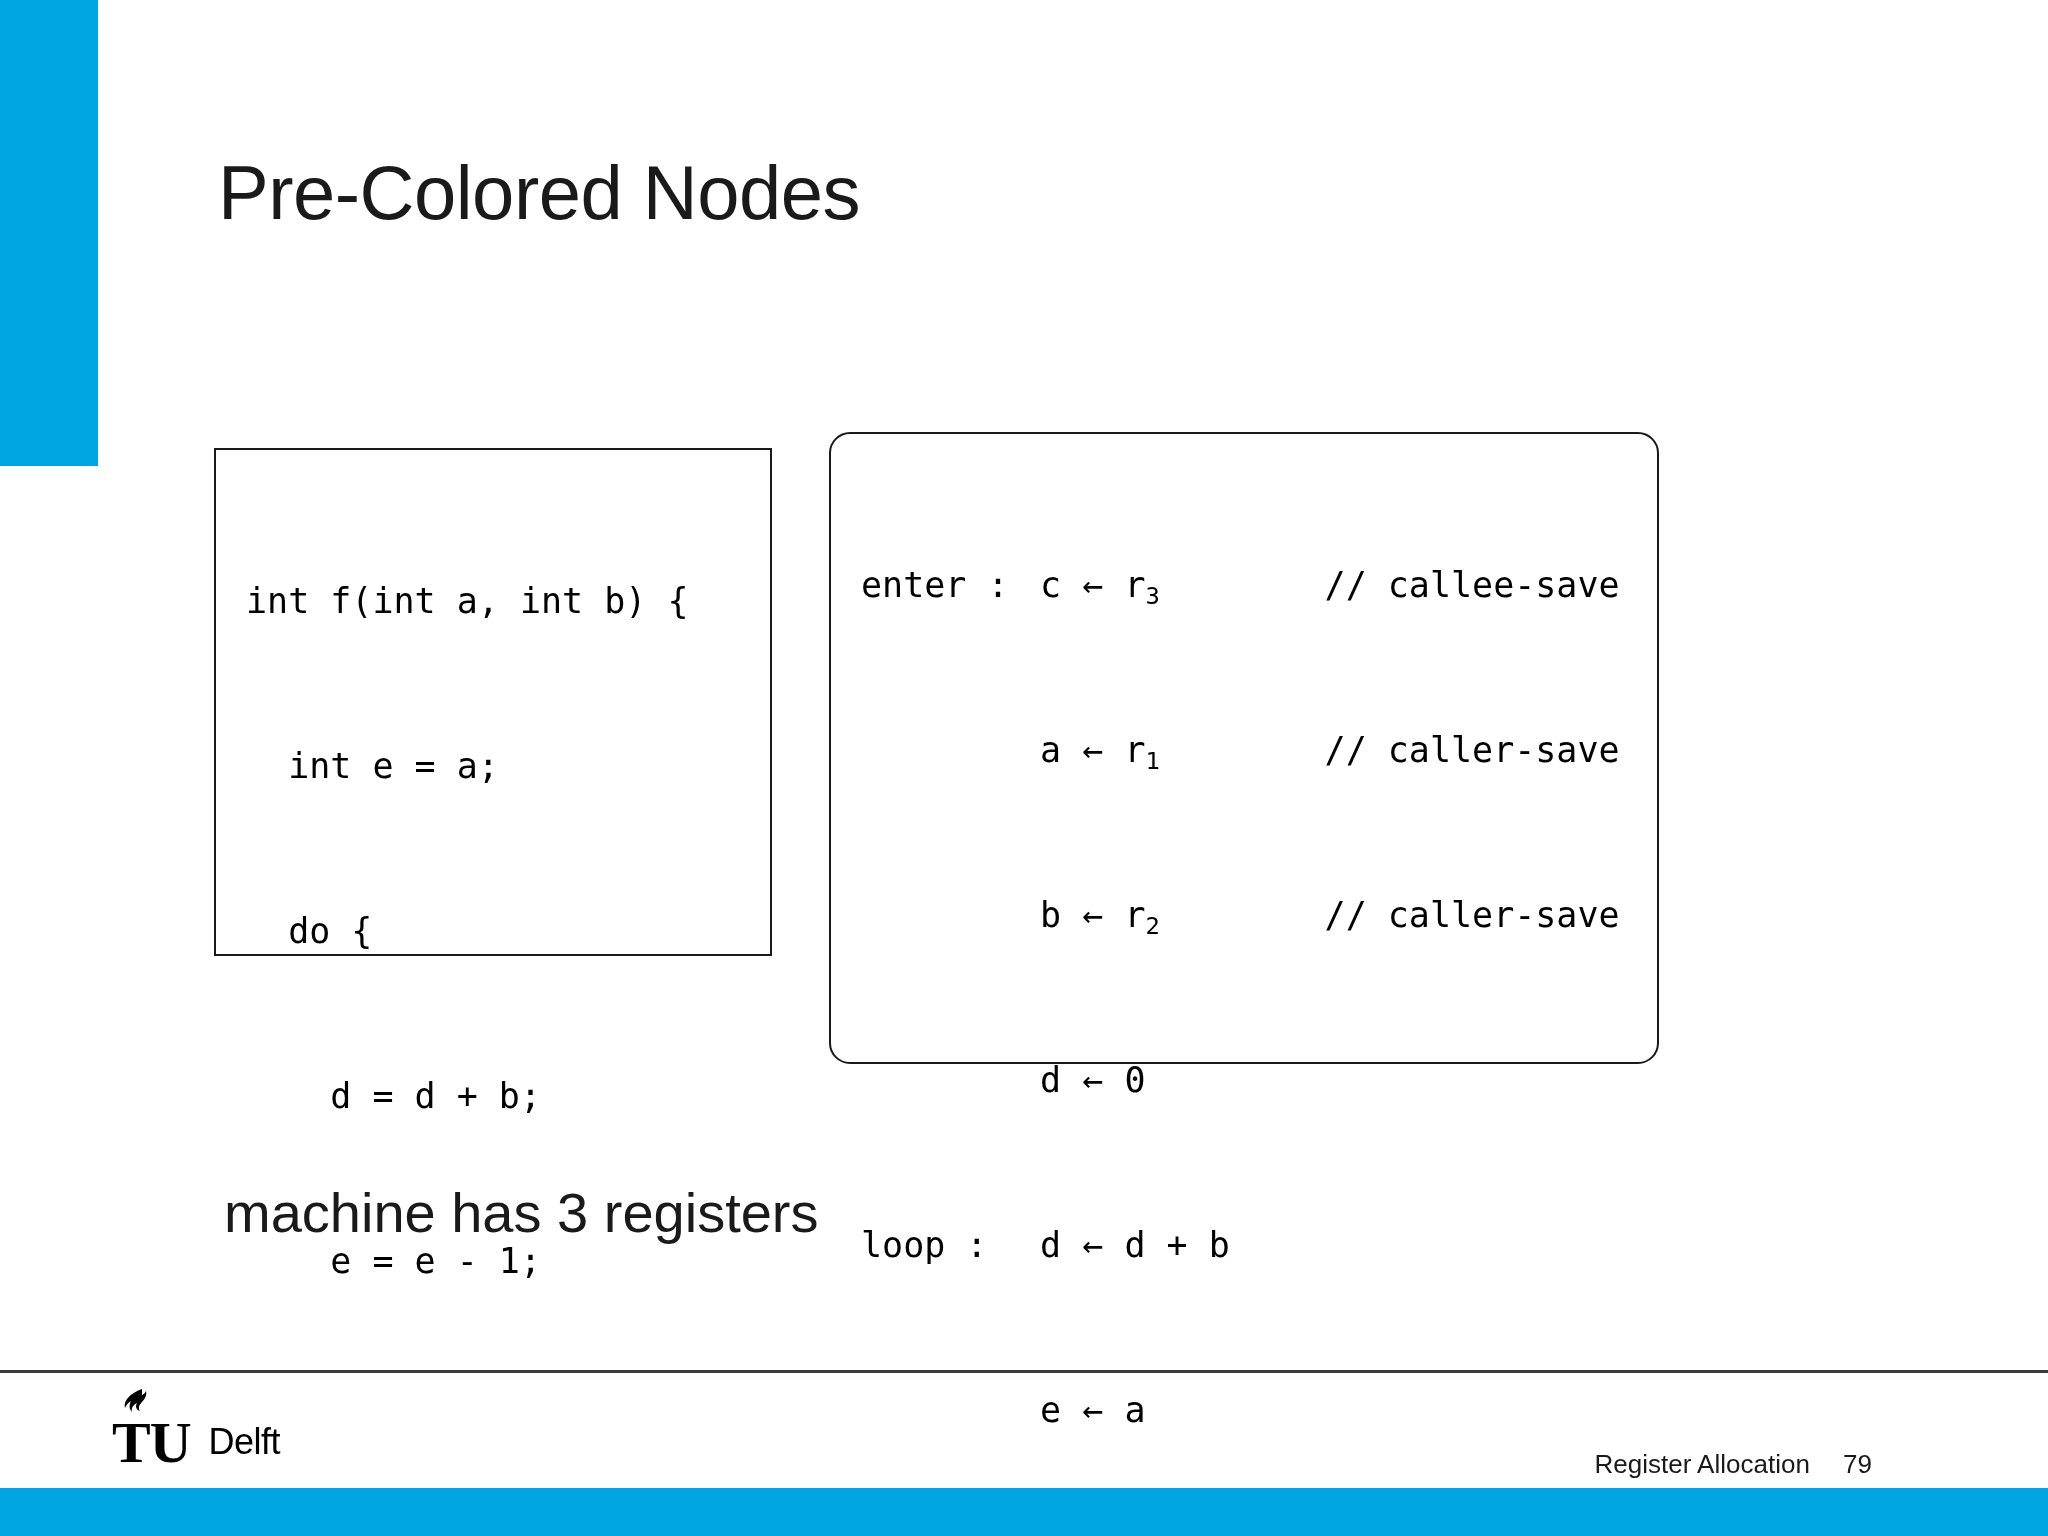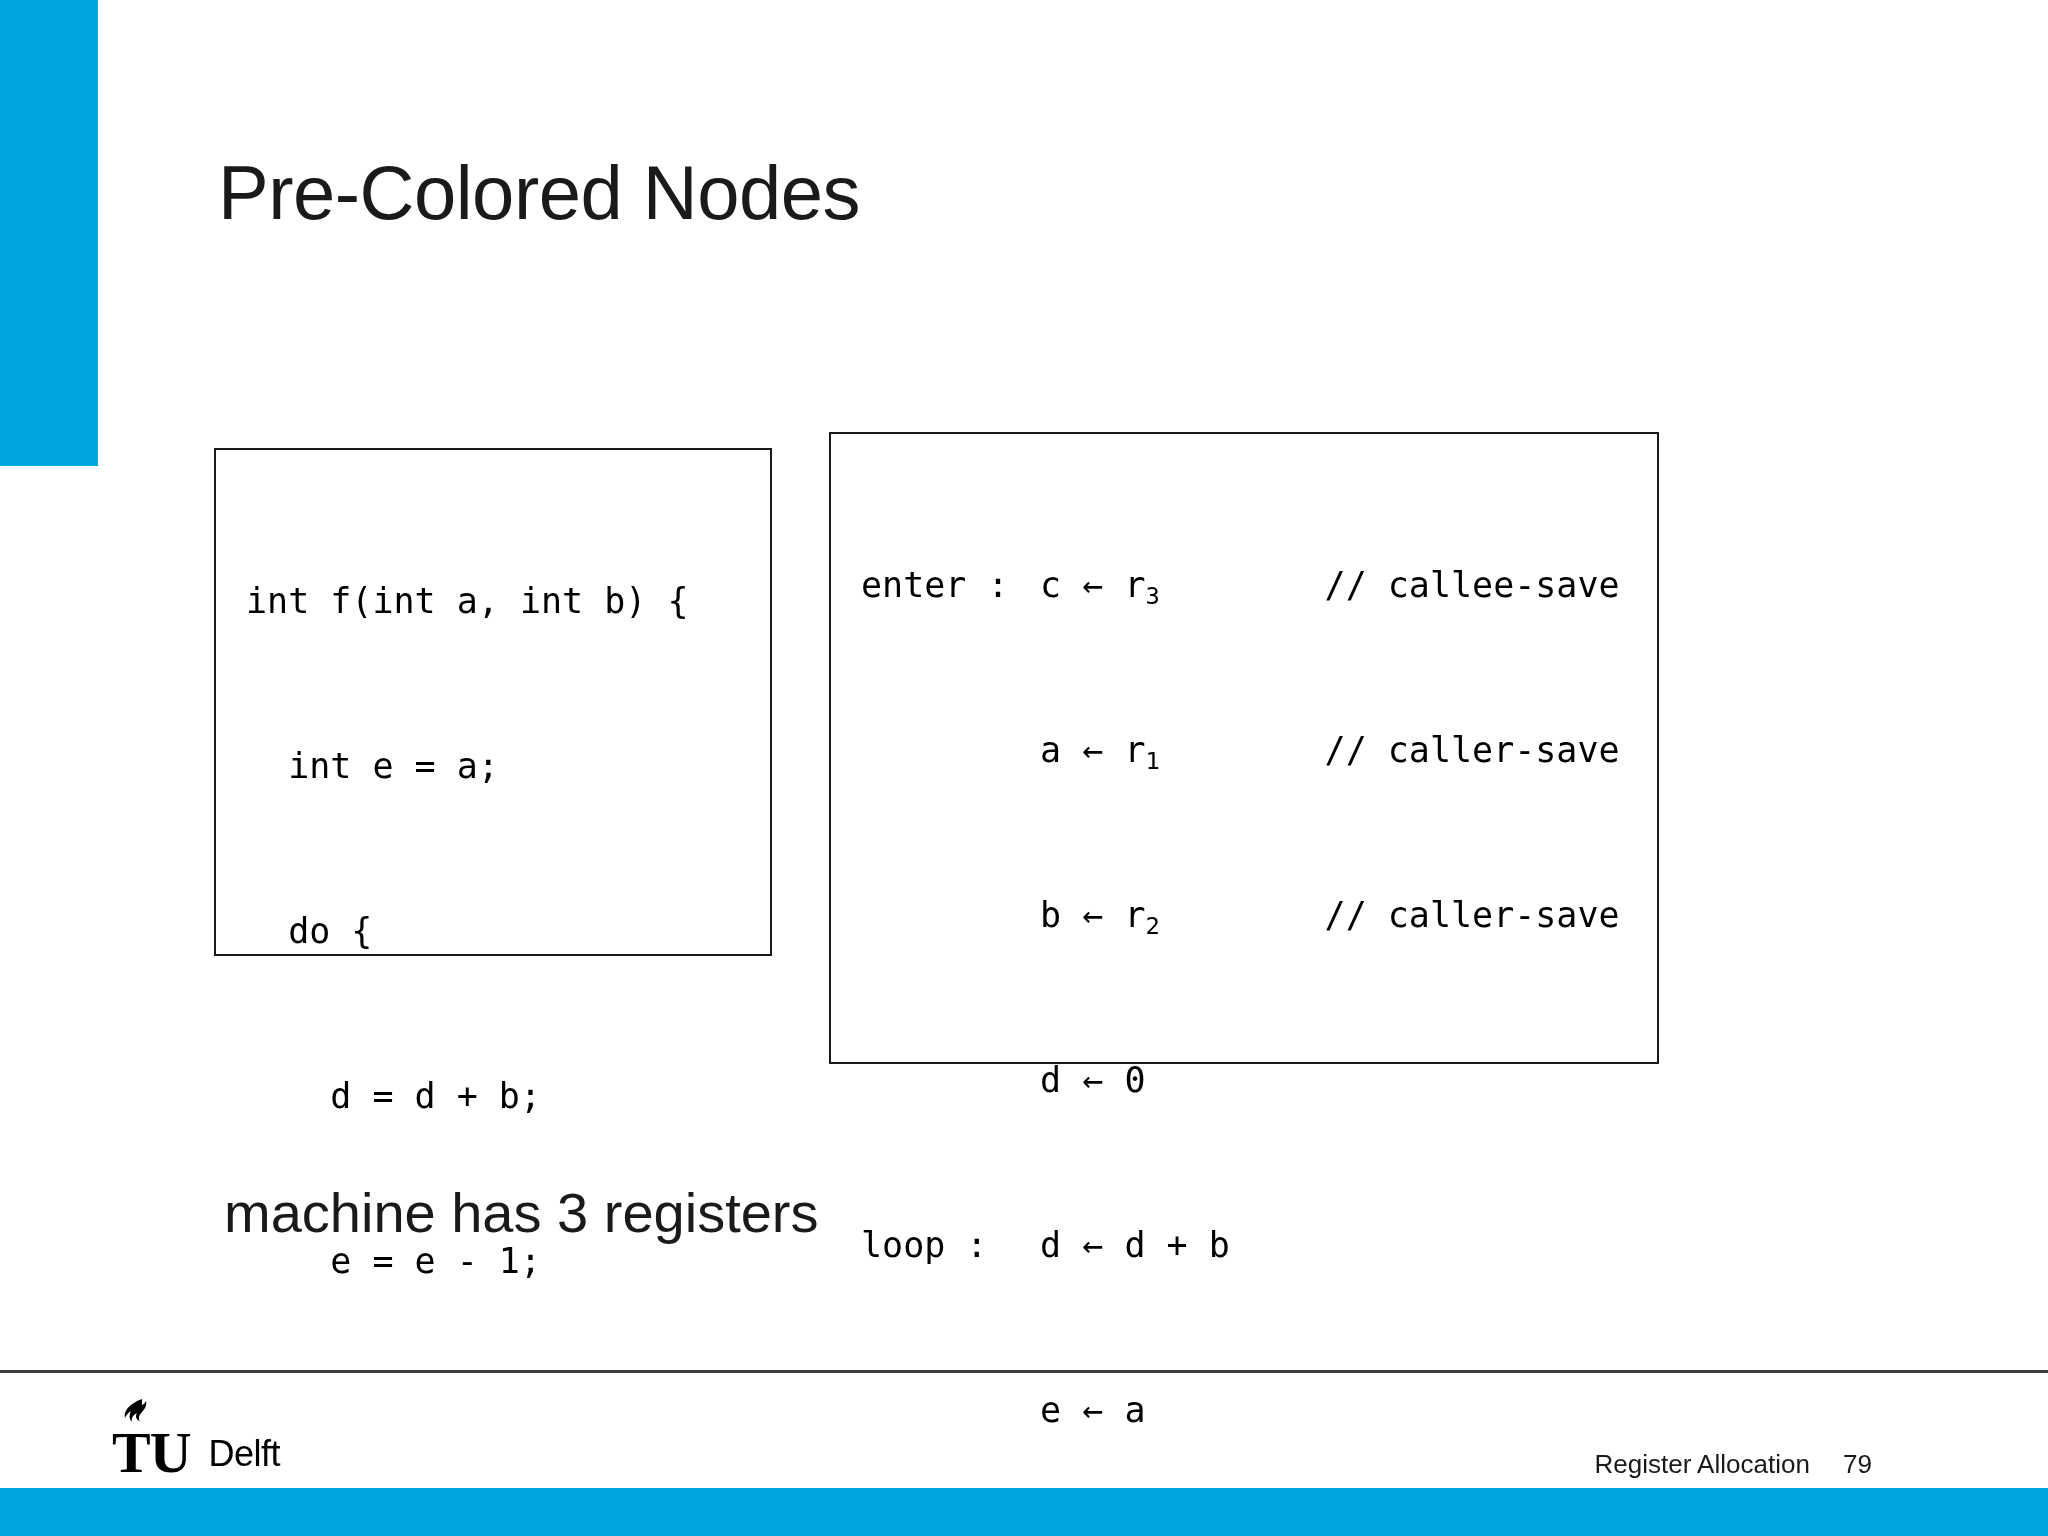--- a/index.html
+++ b/index.html
@@ -66,20 +66,21 @@
     left: 214px;
     top: 448px;
     width: 558px;
     height: 508px;
   }
   .code-box--ir {
     left: 829px;
     top: 432px;
     width: 830px;
     height: 632px;
+    border-radius: 21px;
   }
   .code-line {
     display: block;
     height: 55px;
   }
   .ir-line {
     display: block;
     height: 55px;
   }
   .ir-label {
@@ -141,21 +142,21 @@
     margin-left: 26px;
   }
 
   
   .logo {
     position: absolute;
     left: 112px;
     top: 1414px;
     height: 68px;
     display: flex;
-    align-items: flex-end;
+    align-items: flex-start;
     color: #000000;
     white-space: nowrap;
   }
   .logo-tu {
     font-family: "Liberation Serif", serif;
     font-weight: bold;
     font-size: 58px;
     line-height: 58px;
     letter-spacing: -1px;
     position: relative;

